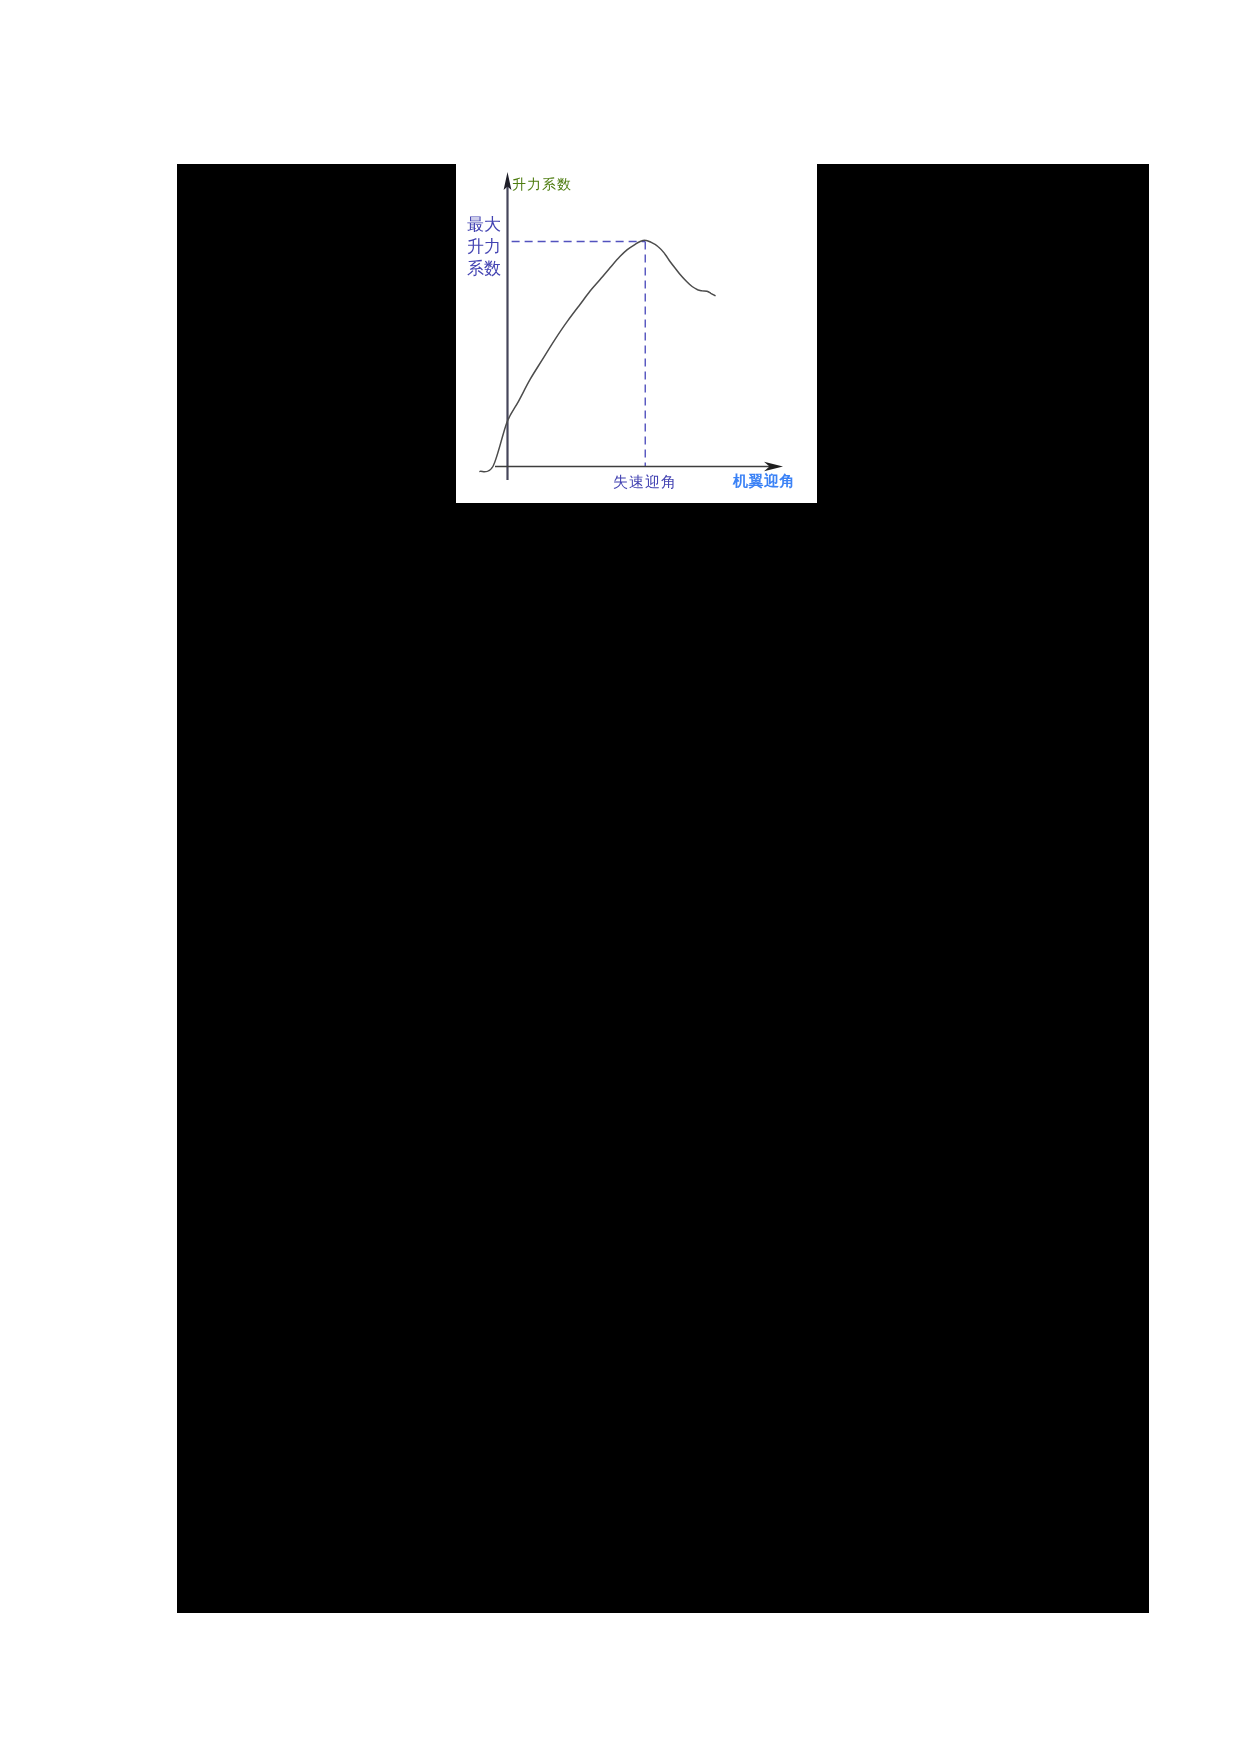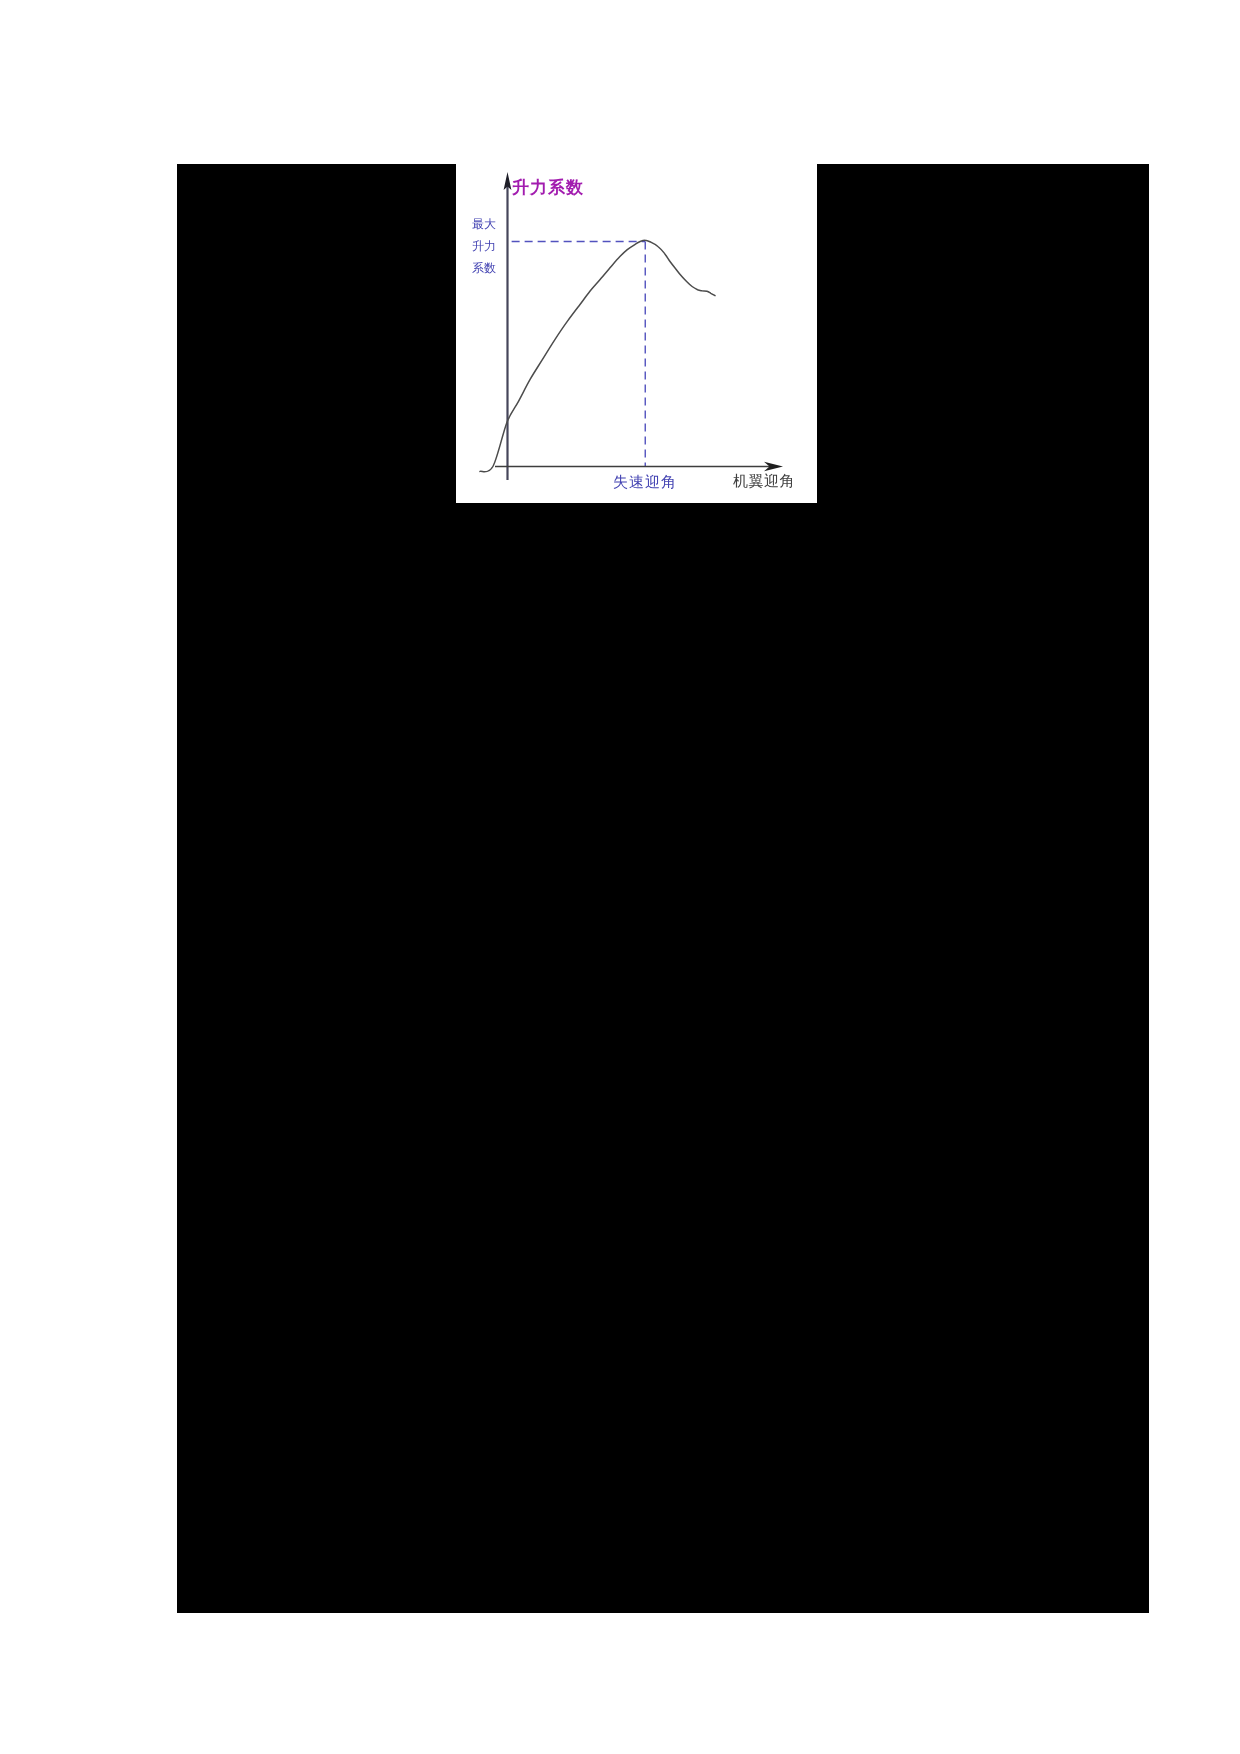--- a/index.html
+++ b/index.html
@@ -30,39 +30,39 @@
   .chart-figure svg {
     position: absolute; left: 0; top: 0;
   }
   .lbl {
     position: absolute;
     white-space: nowrap;
     user-select: none;
   }
   .ylabel {
     left: 56px; top: 12px;
-    font-size: 17px; letter-spacing: 1px;
-    color: #a21caf; font-weight: 700;
+    font-size: 14px; letter-spacing: 1px;
+    color: #4d7c0f; font-weight: 400;
   }
   .maxlift {
     left: 9px; top: 49px;
     width: 38px;
-    font-size: 12px; line-height: 22px;
+    font-size: 17px; line-height: 22px;
     text-align: center;
     color: #4343b2; font-weight: 500;
   }
   .stall {
     left: 157px; top: 309px;
     font-size: 15px; letter-spacing: 1px;
     color: #4343b2; font-weight: 400;
   }
   .xlabel {
     left: 277px; top: 308px;
     font-size: 15px; letter-spacing: 0.5px;
-    color: #404040; font-weight: 400;
+    color: #3b82f6; font-weight: 700;
   }
 </style>
 </head>
 <body>
 
 <div class="page">
   <div class="black-canvas">
     <div class="chart-figure">
 
       <svg width="361" height="339" viewBox="0 0 361 339">

